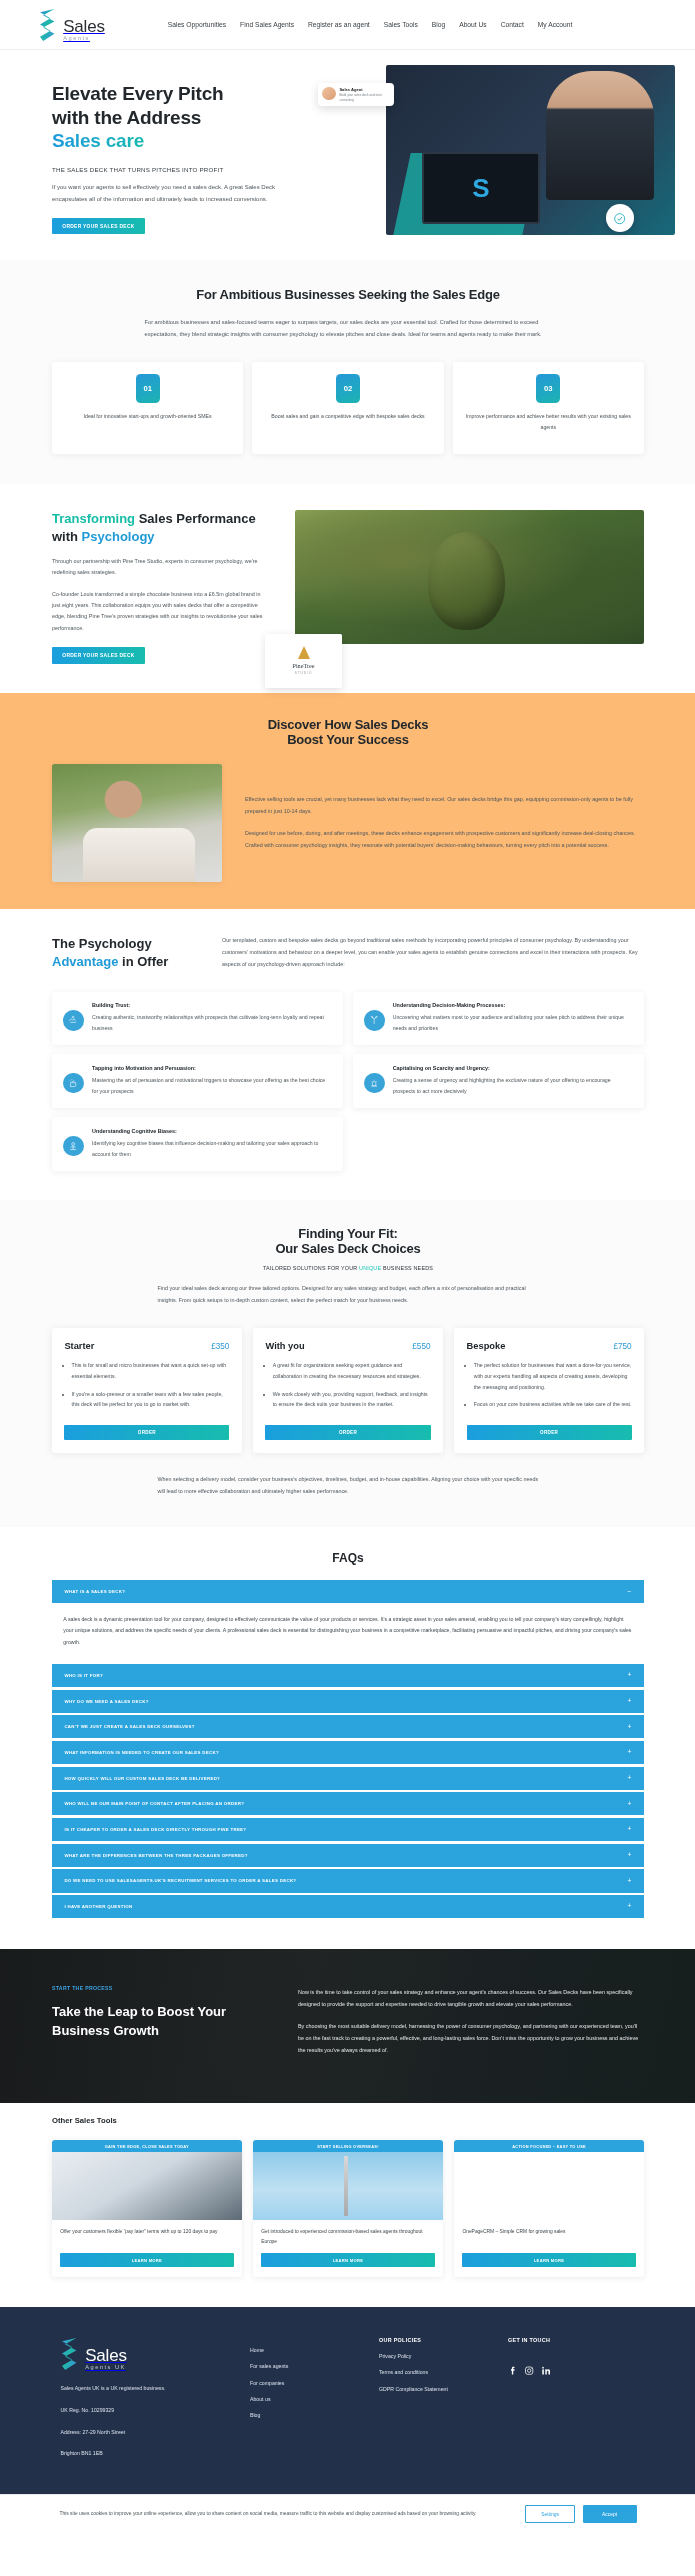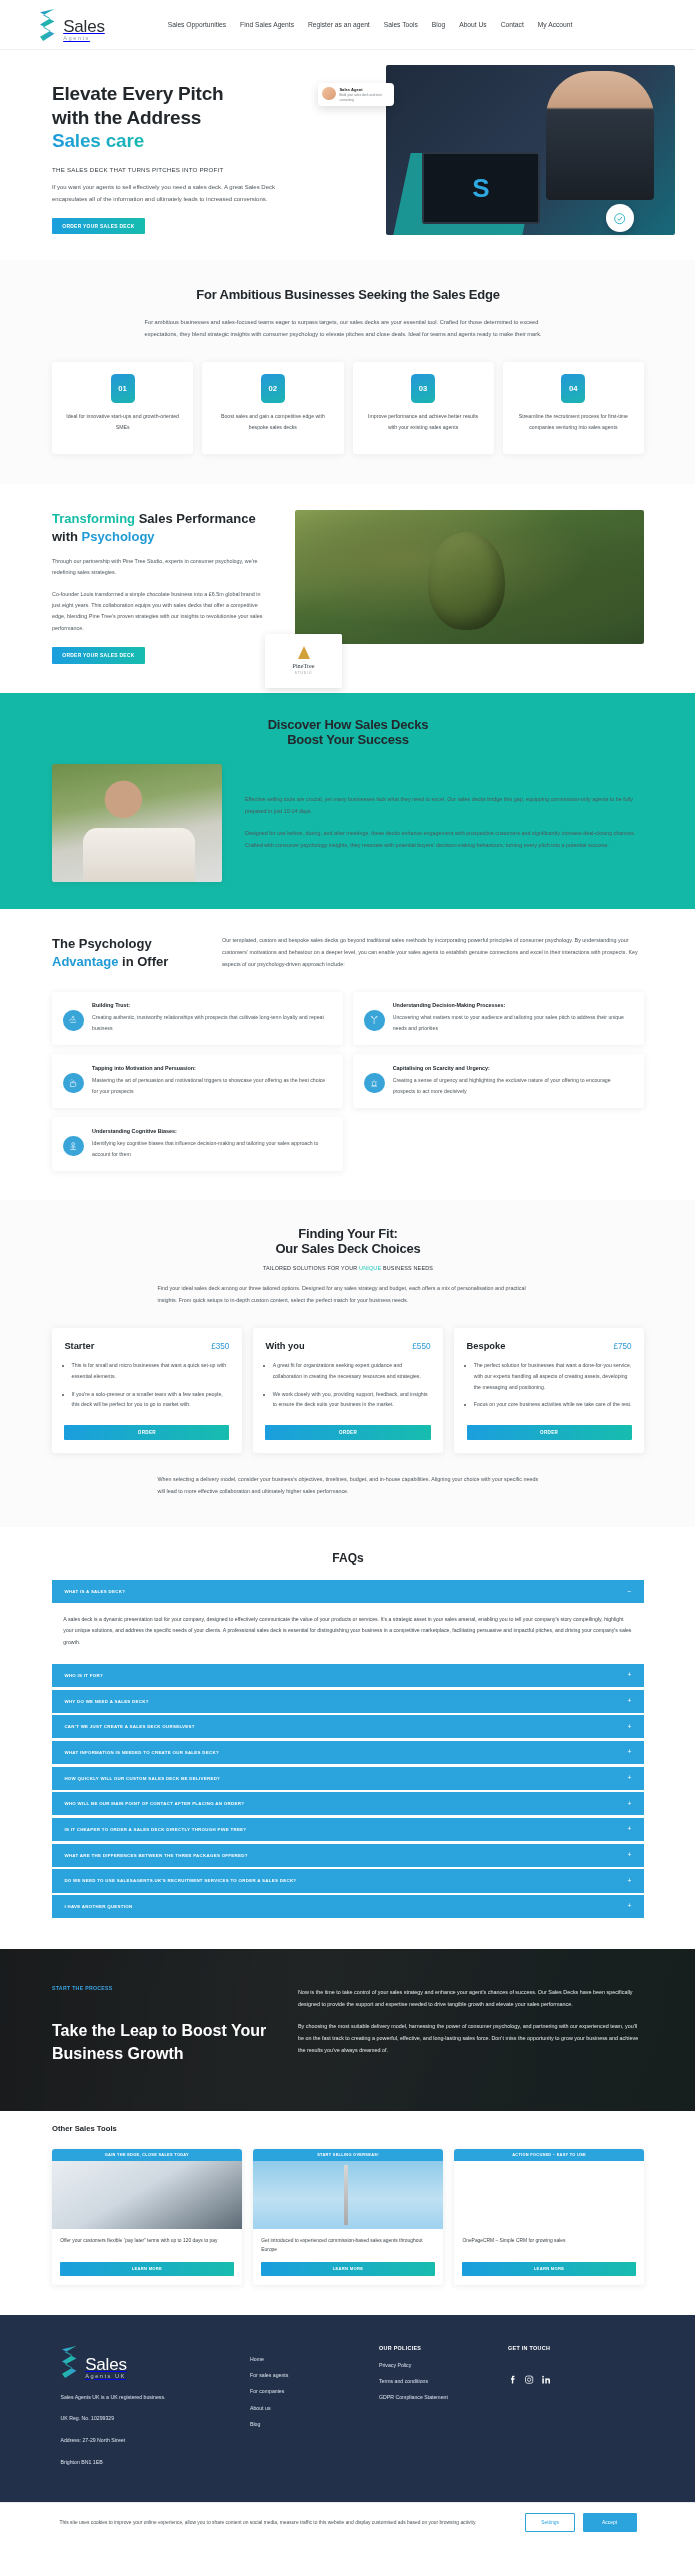--- a/index.html
+++ b/index.html
@@ -123,21 +123,21 @@
   .pine-card {
     position:absolute; left:-30px; bottom:-24px; width:77px; height:54px; background:#fff;
     border-radius:1.5px; box-shadow:0 2.1px 8.2px rgba(0,0,0,.12);
     display:flex; flex-direction:column; align-items:center; justify-content:center; gap:2.6px;
   }
   .pine-tree { width:0;height:0;border-left:6.7px solid transparent;border-right:6.7px solid transparent;border-bottom:13.4px solid #d4a03a; }
   .pine-name { font-size:6.2px; color:#2f3a43; font-family:"Liberation Serif", serif; }
   .pine-sub { font-size:3.1px; letter-spacing:1px; color:#8d959b; }
 
   
-  .discover { padding: 24px 18px 27px; background:#14b8a6; }
+  .discover { padding: 24px 18px 27px; background:#fdba74; }
   .discover-body { display:flex; gap:23px; margin-top:17.5px; align-items:flex-start;}
   .discover-photo {
     width: 170px; height: 118px; border-radius:2.6px; flex:0 0 auto;
     background:
       radial-gradient(circle at 42% 30%, #caa183 0%, #caa183 14%, transparent 15%),
       linear-gradient(170deg,#6f8f4a 0%, #8fa86a 34%, #cfcfc6 60%, #dedede 100%);
     position:relative; overflow:hidden; box-shadow:0 1px 6.2px rgba(0,0,0,.08);
   }
   .discover-photo .suit {
     position:absolute; left:18%; bottom:0; width:66%; height:46%;
@@ -203,21 +203,21 @@
   
   .cta {
     position:relative; padding:36px 0 46px; color:#fff; overflow:hidden;
     background:
       linear-gradient(90deg, rgba(24,26,28,.95) 0%, rgba(28,32,34,.88) 45%, rgba(22,30,30,.9) 100%),
       linear-gradient(120deg,#2d3531 0%, #48463c 35%, #1f2b29 70%, #17201f 100%);
   }
   .cta-inner { display:flex; gap:30px; }
   .cta-left { width: 216px; }
   .cta-kicker { color:#3aa5e4; font-size:5.2px; font-weight:700; letter-spacing:0.3px; }
-  .cta-h2 { margin-top:28px; font-size:16px; line-height:1.45; font-weight:700; color:#fff; }
+  .cta-h2 { margin-top:12px; font-size:13px; line-height:1.45; font-weight:700; color:#fff; }
   .cta-right { flex:1; padding-top:2.1px; }
   .cta-right p { font-size:5.4px; line-height:2.2; color:#e4e7e8; }
   .cta-right p + p { margin-top:10.3px; }
 
   
   .tools { padding:13px 0 30px; background:#fff; }
   .tools h3 { font-size:7.7px; font-weight:700; color:#23282d; }
   .tool-cards { display:flex; gap:11.3px; margin-top:15.5px; }
   .tool-card {
     flex:1; background:#fff; border-radius:3.1px; box-shadow:0 1px 7.2px rgba(20,30,50,.09); overflow:hidden;
@@ -353,24 +353,20 @@
         <p>Ideal for innovative start-ups and growth-oriented SMEs</p>
       </div>
       <div class="num-card">
         <div class="num-badge">02</div>
         <p>Boost sales and gain a competitive edge with bespoke sales decks</p>
       </div>
       <div class="num-card">
         <div class="num-badge">03</div>
         <p>Improve performance and achieve better results with your existing sales agents</p>
       </div>
-      <div class="num-card">
-        <div class="num-badge">04</div>
-        <p>Streamline the recruitment process for first-time companies venturing into sales agents</p>
-      </div>
     </div>
   </div>
 </section>
 
 <section class="transform">
   <div class="wrap transform-inner">
     <div class="transform-left">
       <h2 class="t-h2">
         <span class="teal">Transforming</span><span> Sales Performance with </span><span class="blue">Psychology</span>
       </h2>

